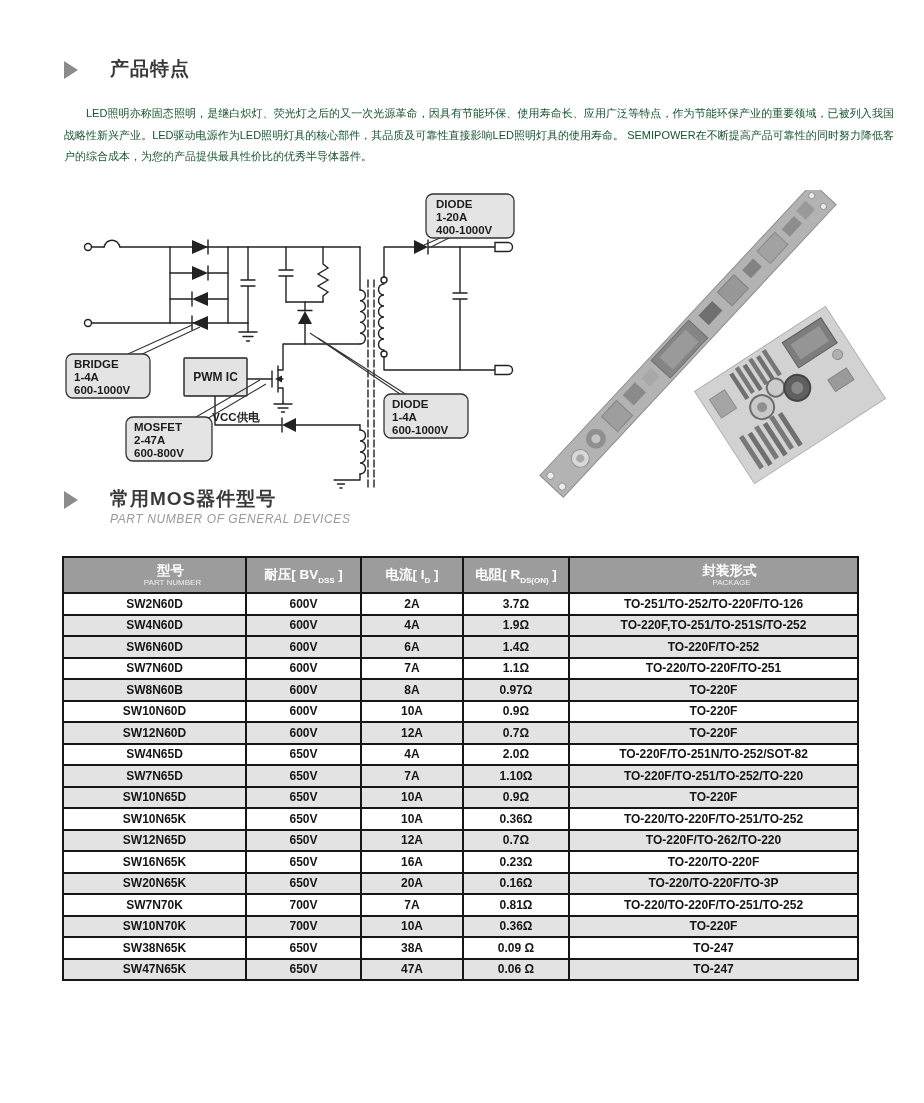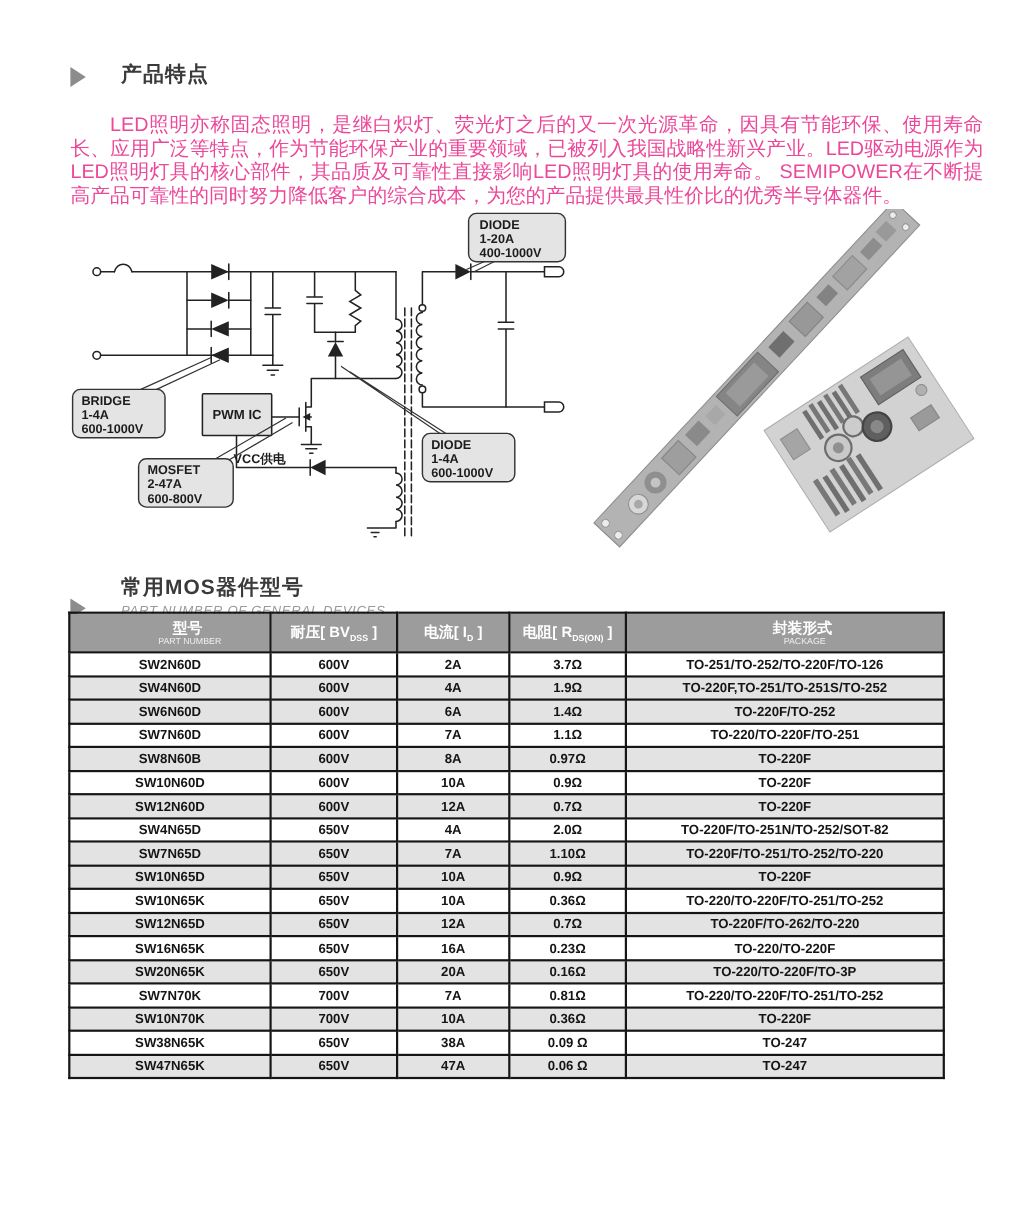--- a/index.html
+++ b/index.html
@@ -5,22 +5,22 @@
   html,body{margin:0;padding:0;background:#fff;}
   body{font-family:"Liberation Sans","DejaVu Sans",sans-serif;color:#2e2e2e;}
   .page{position:relative;width:924px;height:1103px;background:#ffffff;overflow:hidden;}
 
   
   .sec-head{position:absolute;left:64px;display:flex;align-items:flex-start;gap:20px;}
   .tri{width:0;height:0;border-left:14px solid #8c8c8c;border-top:9px solid transparent;border-bottom:9px solid transparent;margin:3px 12px 0 0;}
   .sec-title{font-size:19px;font-weight:bold;color:#3a3a3a;letter-spacing:1px;line-height:22px;}
   .sec-sub{font-size:12px;color:#9a9a9a;letter-spacing:.6px;margin-top:2px;font-style:italic;}
 
-  .para{position:absolute;left:64px;top:103px;width:830px;font-size:18px;line-height:21.5px;
-        color:#ec4899;text-align:justify;text-indent:2em;}
+  .para{position:absolute;left:64px;top:103px;width:830px;font-size:11px;line-height:21.5px;
+        color:#14532d;text-align:justify;text-indent:2em;}
 
   .diagram{position:absolute;left:58px;top:192px;}
   .photo{position:absolute;left:528px;top:190px;}
 
   
   .mos-table{position:absolute;left:62px;top:556px;border-collapse:collapse;table-layout:fixed;width:795px;}
   .mos-table th,.mos-table td{border:2px solid #161616;padding:0;text-align:center;vertical-align:middle;overflow:hidden;white-space:nowrap;}
   .mos-table thead th{background:#9c9c9c;color:#ffffff;height:34px;}
   .th-zh{font-size:13.5px;font-weight:bold;line-height:15px;margin-left:32px;}
   .th-en{font-size:8px;font-weight:normal;color:#efefef;line-height:9px;padding-left:36px;}
@@ -178,21 +178,21 @@
       <circle cx="-8" cy="-14" r="9" fill="#cccccc" stroke="#6d6d6d" stroke-width="2"></circle>
       <circle cx="10" cy="-2" r="13" fill="#5f5f5f" stroke="#444444" stroke-width="2"></circle>
       <circle cx="10" cy="-2" r="6" fill="#888888"></circle>
       <rect x="22" y="-48" width="46" height="30" fill="#7d7d7d" stroke="#5f5f5f"></rect>
       <rect x="28" y="-42" width="34" height="18" fill="#959595"></rect>
       <rect x="40" y="8" width="22" height="14" fill="#9a9a9a" stroke="#858585"></rect>
       <circle cx="62" cy="-8" r="5" fill="#b0b0b0" stroke="#8e8e8e"></circle>
     </g>
   </svg>
 
-  <div class="sec-head" style="top:524px;align-items:flex-end;">
+  <div class="sec-head" style="top:488px;">
     <span class="tri"></span>
     <div>
       <div class="sec-title">常用MOS器件型号</div>
       <div class="sec-sub">PART NUMBER OF GENERAL DEVICES</div>
     </div>
   </div>
 
   <table class="mos-table">
     <colgroup>
       <col style="width:183px">

